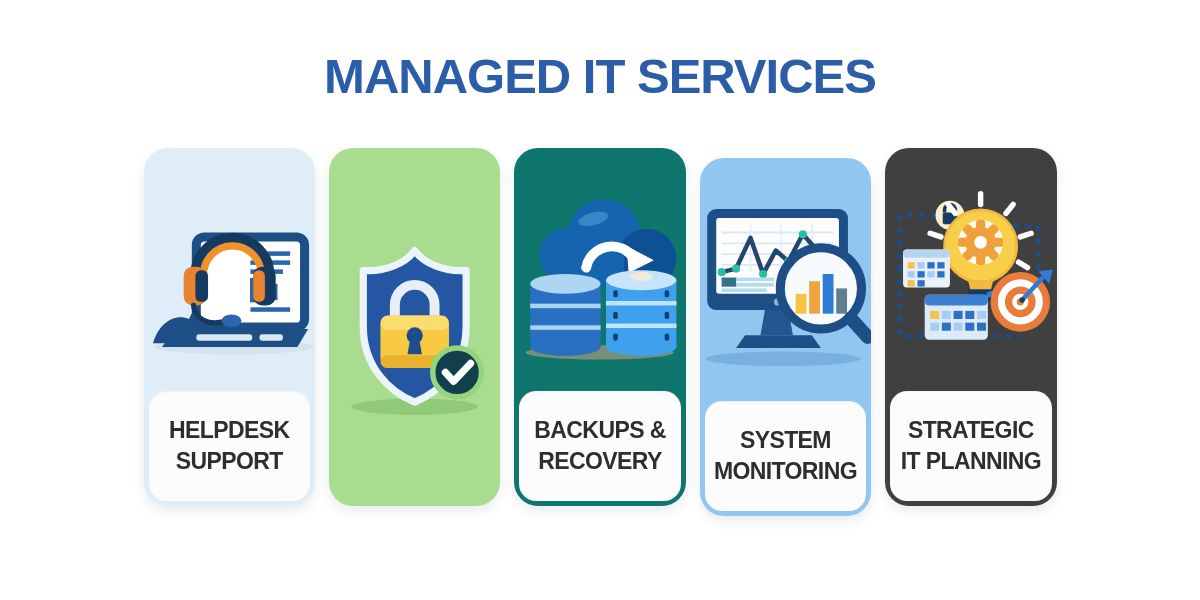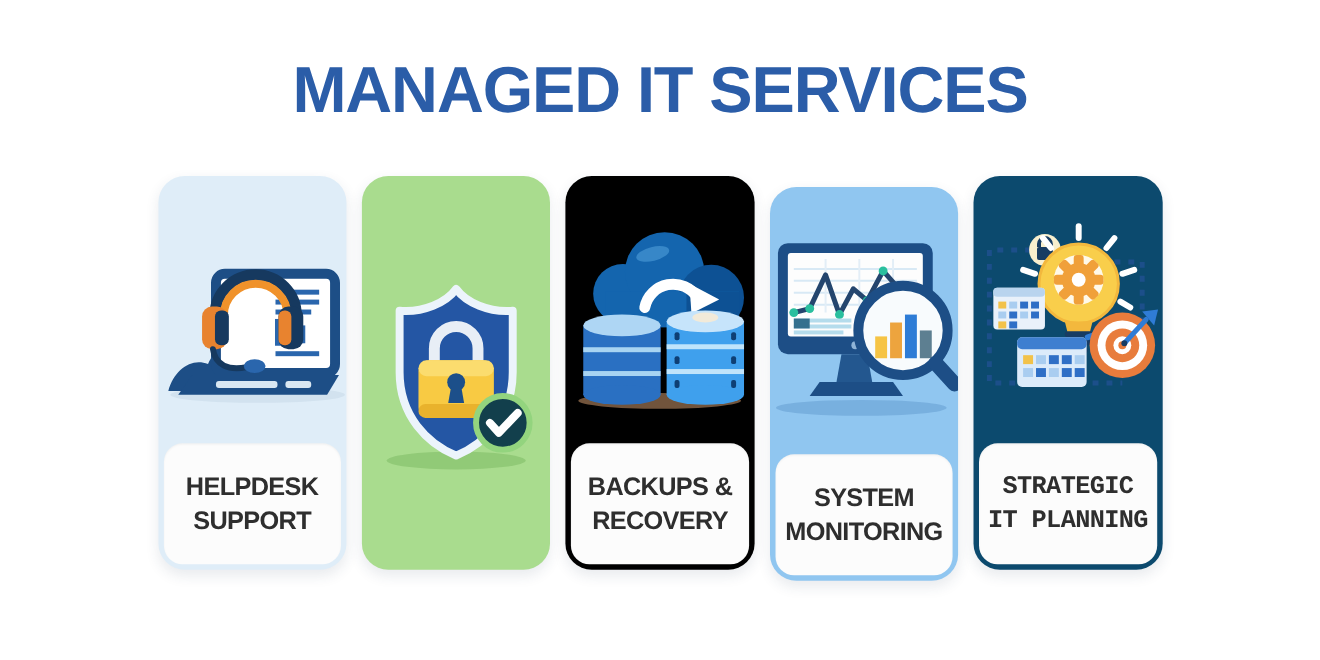--- a/index.html
+++ b/index.html
@@ -6,21 +6,21 @@
   body{
     width:1200px;height:600px;overflow:hidden;
     background:#ffffff;
     font-family:"Liberation Sans","DejaVu Sans",sans-serif;
     -webkit-font-smoothing:antialiased;
   }
   .page{width:1200px;height:600px;box-sizing:border-box;padding-top:48px;}
   .title{
     margin:0 0 44px 0;
     text-align:center;
-    font-size:59px;
+    font-size:49px;
     font-weight:bold;
     letter-spacing:-1px;
     color:#2b5da8;
   }
   .cards-row{
     width:913px;
     margin:0 auto;
     display:flex;
     gap:14px;
   }
@@ -110,21 +110,21 @@
           <rect x="57" y="84" width="76" height="16" rx="8" fill="#fbdc6e"></rect>
           <rect x="57" y="128" width="76" height="14" rx="7" fill="#e9b22c"></rect>
           <circle cx="95" cy="106" r="9" fill="#1c4f8a"></circle>
           <path d="M90 110 h10 l3 17 h-16 Z" fill="#1c4f8a"></path>
           <circle cx="142" cy="147" r="27" fill="#123f4c" stroke="#93d47e" stroke-width="6"></circle>
           <path d="M129 147 l9 10 l19 -20" fill="none" stroke="#ffffff" stroke-width="8" stroke-linecap="round" stroke-linejoin="round"></path>
         </svg>
       </div>
     </div>
 
-    <div class="card" style="background: #000000;">
+    <div class="card" style="background: #0f766e;">
       <div class="icon-wrap">
         <svg viewBox="0 0 190 200">
           <ellipse cx="95" cy="188" rx="82" ry="8" fill="#e2a877" opacity="0.5"></ellipse>
           <g>
             <circle cx="58" cy="80" r="30" fill="#1465ae"></circle>
             <circle cx="100" cy="58" r="40" fill="#1465ae"></circle>
             <circle cx="147" cy="84" r="33" fill="#0d5194"></circle>
             <rect x="40" y="78" width="135" height="36" fill="#1465ae"></rect>
             <rect x="122" y="78" width="53" height="36" fill="#0d5194"></rect>
             <ellipse cx="88" cy="40" rx="17" ry="7" fill="#3787c8" transform="rotate(-14 88 40)"></ellipse>
@@ -203,21 +203,21 @@
           <rect x="136" y="90" width="12" height="44" fill="#2e7cd6"></rect>
           <rect x="151" y="106" width="12" height="28" fill="#5d7f91"></rect>
           <line x1="167" y1="139" x2="186" y2="160" stroke="#1d4e86" stroke-width="15" stroke-linecap="round"></line>
         </svg>
       </div>
       <div class="label-panel">
         <span class="card-label">SYSTEM MONITORING</span>
       </div>
     </div>
 
-    <div class="card" style="background: #0c4a6e; font-family: Liberation Mono, monospace;">
+    <div class="card" style="background: #404040;">
       <div class="icon-wrap">
         <svg viewBox="0 0 190 200">
           <g fill="none" stroke="#1c4f8a" stroke-width="5" stroke-dasharray="6 8">
             <path d="M58 36 H16 V170 H150"></path>
             <path d="M128 48 H170 V108"></path>
           </g>
           <circle cx="72" cy="36" r="16" fill="#f8efce"></circle>
           <path d="M66 33 v-3 a6 6 0 0 1 12 0 v3" fill="none" stroke="#173c63" stroke-width="4"></path>
           <rect x="64" y="33" width="16" height="13" rx="2" fill="#173c63"></rect>
           <g stroke="#ffffff" stroke-width="6" stroke-linecap="round">

